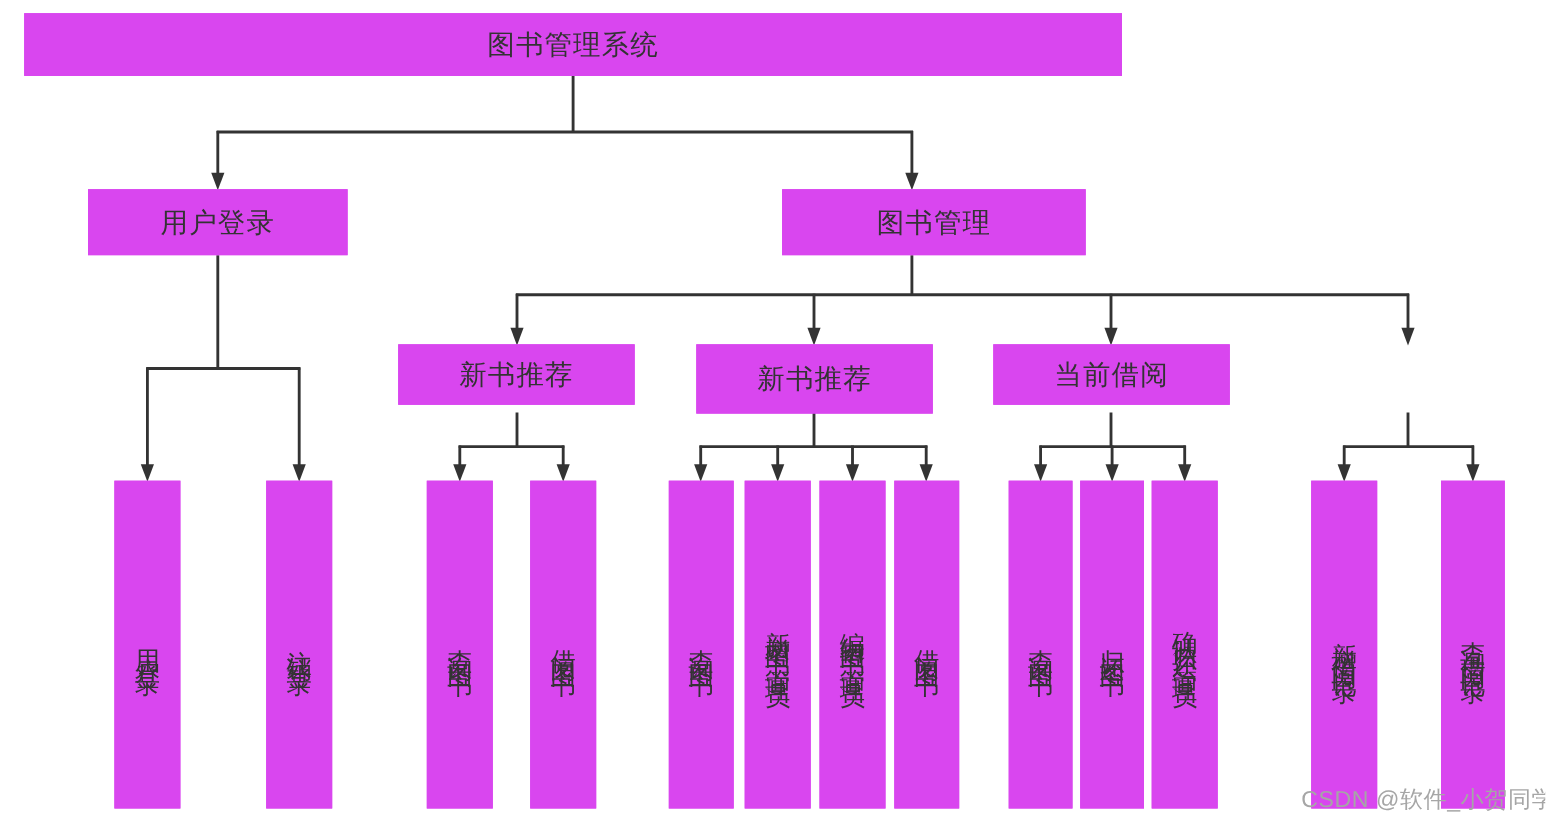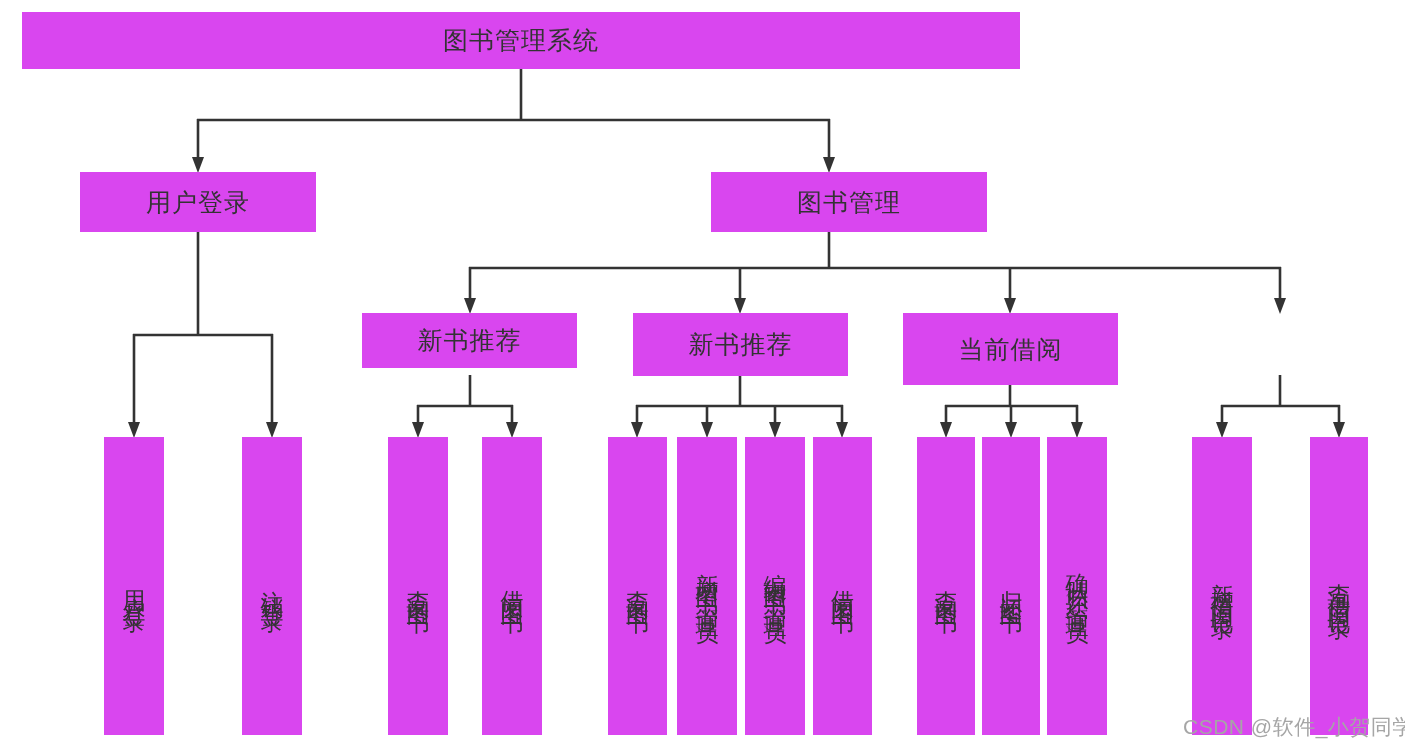--- a/index.html
+++ b/index.html
@@ -144,21 +144,21 @@
   <div class="node h" style="left:711px; top:172px; width:276px; height:60px;">
     <span>图书管理</span>
   </div>
 
   <div class="node h" style="left:362px; top:313px; width:215px; height:55px;">
     <span>新书推荐</span>
   </div>
   <div class="node h" style="left:633px; top:313px; width:215px; height:63px;">
     <span>新书推荐</span>
   </div>
-  <div class="node h" style="left:903px; top:313px; width:215px; height:72px;">
+  <div class="node h" style="left:903px; top:313px; width:215px; height:55px;">
     <span>当前借阅</span>
   </div>
 
   <div class="node v" style="left:104px; top:437px; width:60px; height:298px;">
     <span>用户登录</span>
   </div>
   <div class="node v" style="left:242px; top:437px; width:60px; height:298px;">
     <span>注销登录</span>
   </div>
 

